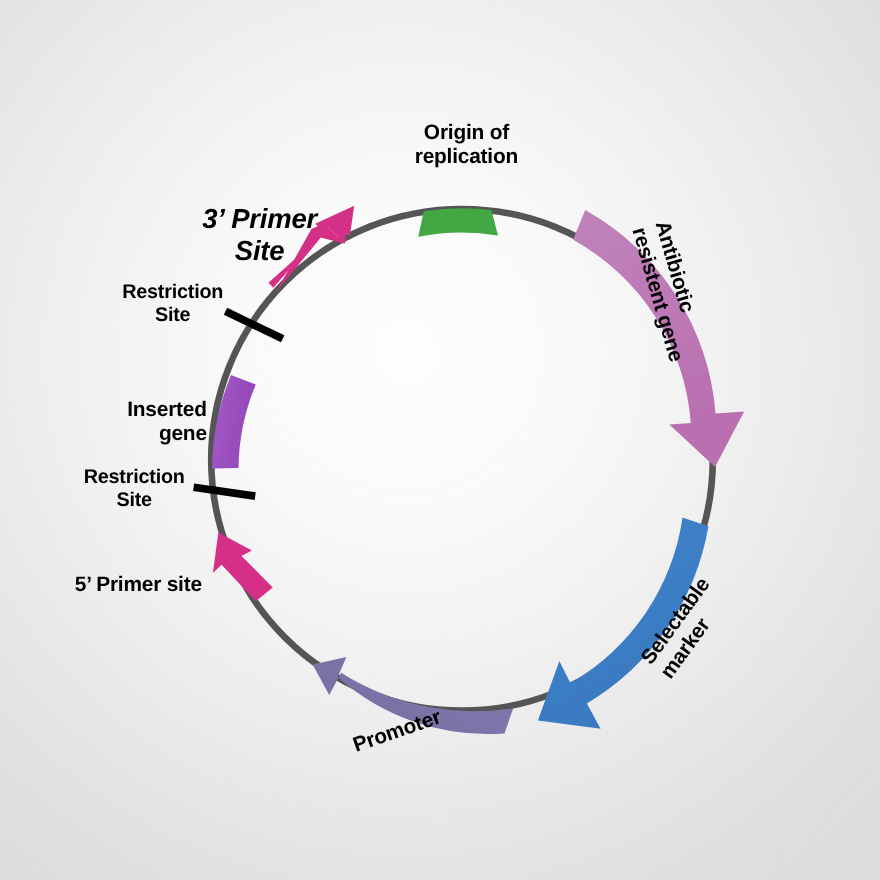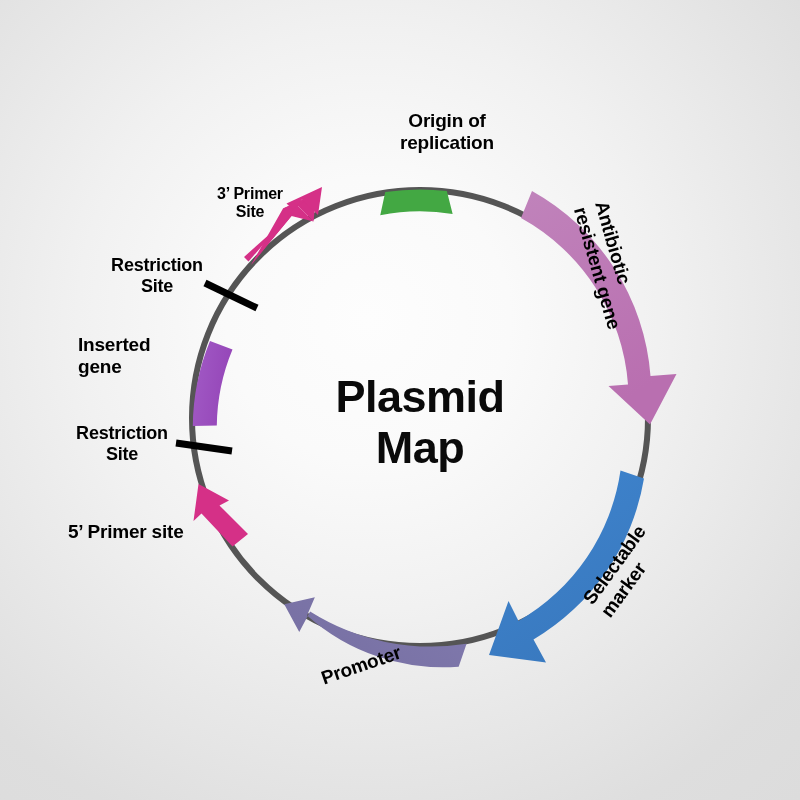--- a/index.html
+++ b/index.html
@@ -42,21 +42,21 @@
     width: 280px;
     text-align: center;
     font-size: 45px;
     font-weight: bold;
     line-height: 1.13;
     color: #0a0a0a;
     white-space: pre-line;
     letter-spacing: -0.5px;
   }
   #label-origin {
-    left: 367px; top: 110px;
+    left: 344px; top: 110px;
     width: 160px;
     text-align: center;
     font-size: 19px;
   }
   #label-antibiotic {
     left: 592px; top: 196px;
     width: 170px;
     text-align: left;
     font-size: 19px;
     transform: rotate(74deg);
@@ -84,36 +84,37 @@
     text-align: left;
     font-size: 19px;
   }
   #label-restriction-lower {
     left: 57px; top: 423px;
     width: 130px;
     text-align: center;
     font-size: 18px;
   }
   #label-inserted {
-    left: 78px; top: 334px;
+    left: 78px; top: 362px;
     width: 110px;
-    text-align: left;
+    text-align: right;
     font-size: 19px;
   }
   #label-restriction-upper {
     left: 92px; top: 255px;
     width: 130px;
     text-align: center;
     font-size: 18px;
   }
   #label-primer3 {
-    left: 190px; top: 185px;
+    left: 176px; top: 185px;
     width: 120px;
     text-align: center;
-    font-size: 16px;
+    font-size: 25px;
+    font-style: italic;
   }
 </style>
 </head>
 <body>
 
 <div id="plasmid-figure">
 
   <svg id="plasmid-svg" viewBox="0 0 800 800">
     <defs>
       <linearGradient id="gradAnti" x1="0" y1="0" x2="0.4" y2="1">
@@ -200,22 +201,20 @@
         L 316.5 193.5
         L 283.0 208.5
         L 291.5 216.0
         L 251.0 265.0
         Z" fill="#d53087"></path>
       <path d="M 251.0 265.0 L 291.5 216.0 L 313.5 221.5 L 298.0 206.0 L 316.5 193.5 L 283.0 208.5 Z" fill="#d53087"></path>
     </g>
     <path d="M 248.5 261.5 L 302.0 199.5 L 318.0 215.0 L 322.0 187.0 L 286.5 203.5 L 295.0 211.5 L 244.0 257.0 Z" fill="#d53087"></path>
   </svg>
 
-  <div id="center-title">Plasmid
-Map</div>
 
   <div class="lbl" id="label-origin">Origin of
 replication</div>
 
   <div class="lbl" id="label-antibiotic">Antibiotic
 resistent gene</div>
 
   <div class="lbl" id="label-selectable">Selectable
 marker</div>
 

